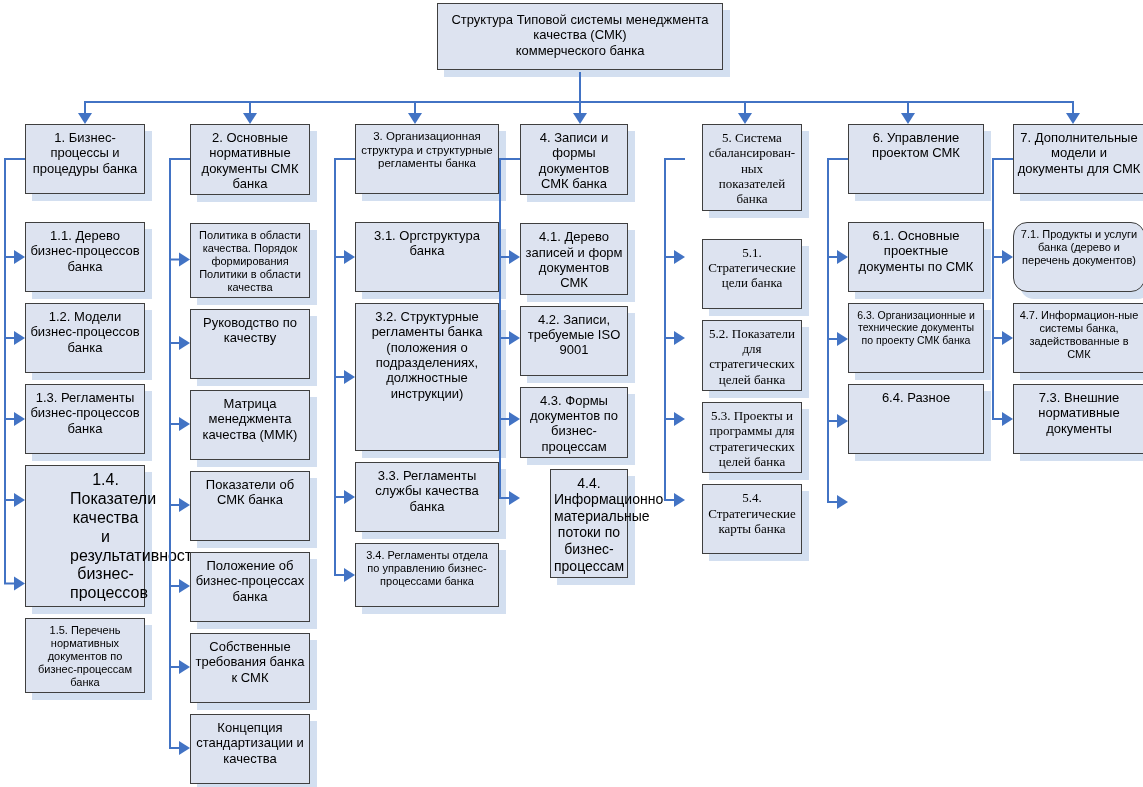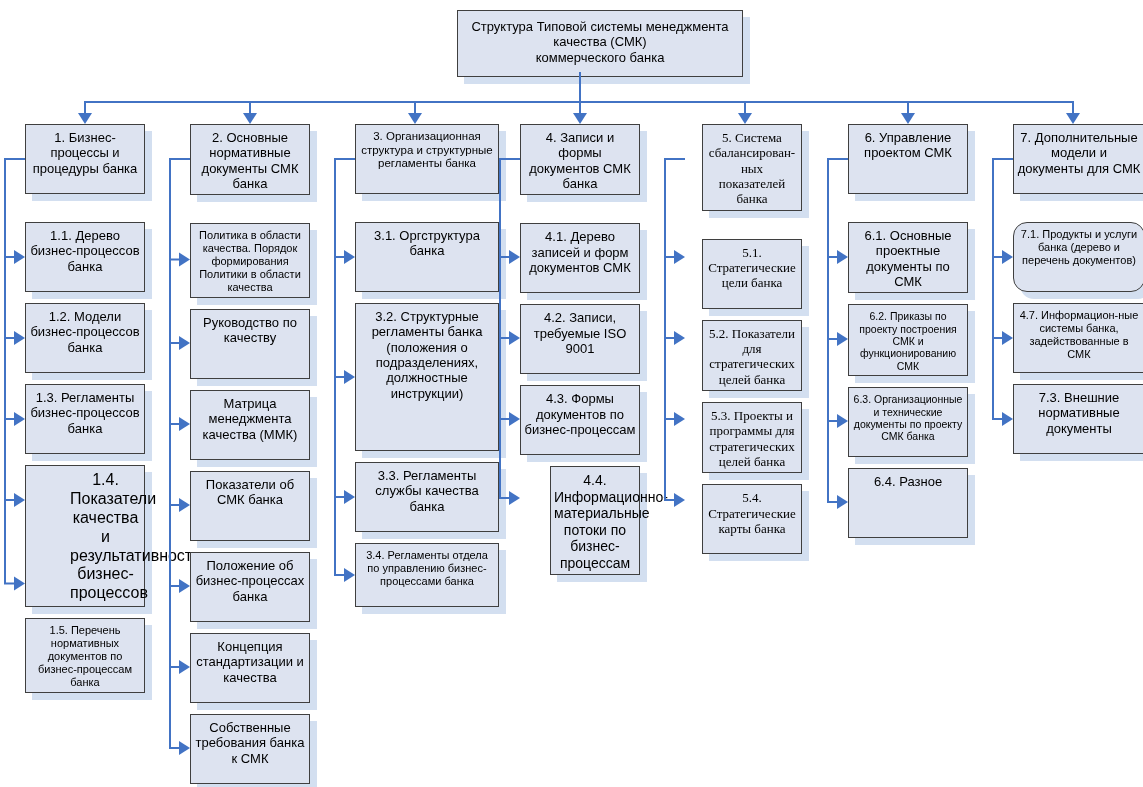--- a/index.html
+++ b/index.html
@@ -20,27 +20,26 @@
     border: 1.5px solid var(--box-border, #3f3f3f);
     box-shadow: 7px 7px 0 var(--box-shadow, #d3dff0);
     text-align: center;
     padding: 5px 3px 3px 3px;
     line-height: 1.18;
     font-size: 13px;
   }
   .title-box {
     position: absolute;
     left: 437px;
-    top: 10px;
+    top: 3px;
     width: 286px;
     min-height: 67px;
     font-size: 13px;
     white-space: pre-line;
     padding-top: 8px;
-    margin-left: 20px;
   }
   .column {
     position: absolute;
     top: 124px;
     width: 120px;
   }
   .header {
     min-height: 70px;
     margin-bottom: 28px;
   }
@@ -71,48 +70,47 @@
         <div class="box item" style="font-size: 16px; padding-left: 44px;">1.4. Показатели качества и результативности бизнес-процессов</div>
         <div class="box item" style="font-size: 11px;">1.5. Перечень нормативных документов по бизнес-процессам банка</div>
       </div>
       <div class="column" style="left: 190px; width: 120px;">
         <div class="box header">2. Основные нормативные документы СМК банка</div>
         <div class="box item" style="font-size: 11px;">Политика в области качества. Порядок формирования Политики в области качества</div>
         <div class="box item">Руководство по качеству</div>
         <div class="box item">Матрица менеджмента качества (ММК)</div>
         <div class="box item">Показатели об СМК банка</div>
         <div class="box item">Положение об бизнес-процессах банка</div>
+        <div class="box item">Собственные требования банка к СМК</div>
         <div class="box item">Концепция стандартизации и качества</div>
-        <div class="box item">Собственные требования банка к СМК</div>
       </div>
       <div class="column" style="left: 355px; width: 144px;">
         <div class="box header" style="font-size: 11.5px;">3. Организационная структура и структурные регламенты банка</div>
         <div class="box item">3.1. Оргструктура банка</div>
         <div class="box item" style="min-height: 148px;">3.2. Структурные регламенты банка (положения о подразделениях, должностные инструкции)</div>
         <div class="box item">3.3. Регламенты службы качества банка</div>
         <div class="box item" style="font-size: 11px; min-height: 64px;">3.4. Регламенты отдела по управлению бизнес-процессами банка</div>
       </div>
-      <div class="column" style="left: 520px; width: 120px;">
+      <div class="column" style="left: 520px; width: 108px;">
         <div class="box header">4. Записи и формы документов СМК банка</div>
         <div class="box item">4.1. Дерево записей и форм документов СМК</div>
         <div class="box item">4.2. Записи, требуемые ISO 9001</div>
         <div class="box item">4.3. Формы документов по бизнес-процессам</div>
         <div class="box item" style="font-size: 14px; min-height: 66px; margin-left: 30px;">4.4. Информационно-материальные потоки по бизнес-процессам</div>
       </div>
       <div class="column" style="left: 702px; width: 100px; font-family: Liberation Serif, serif;">
         <div class="box header">5. Система сбалансирован-ных показателей банка</div>
         <div class="box item">5.1. Стратегические цели банка</div>
         <div class="box item">5.2. Показатели для стратегических целей банка</div>
         <div class="box item">5.3. Проекты и программы для стратегических целей банка</div>
         <div class="box item">5.4. Стратегические карты банка</div>
       </div>
-      <div class="column" style="left: 848px; width: 120px;">
+      <div class="column" style="left: 848px; width: 136px;">
         <div class="box header">6. Управление проектом СМК</div>
         <div class="box item">6.1. Основные проектные документы по СМК</div>
-        <div class="box item" style="font-size: 10.5px;">6.2. Приказы по проекту построения СМК и функционированию СМК</div>
         <div class="box item" style="font-size: 10.5px;">6.3. Организационные и технические документы по проекту СМК банка</div>
         <div class="box item">6.4. Разное</div>
       </div>
       <div class="column" style="left: 1013px; width: 132px;">
         <div class="box header">7. Дополнительные модели и документы для СМК</div>
         <div class="box item" style="font-size: 11px; border-radius: 14px;">7.1. Продукты и услуги банка (дерево и перечень документов)</div>
         <div class="box item" style="font-size: 11px;">4.7. Информацион-ные системы банка, задействованные в СМК</div>
         <div class="box item">7.3. Внешние нормативные документы</div>
       </div>
     </div>

